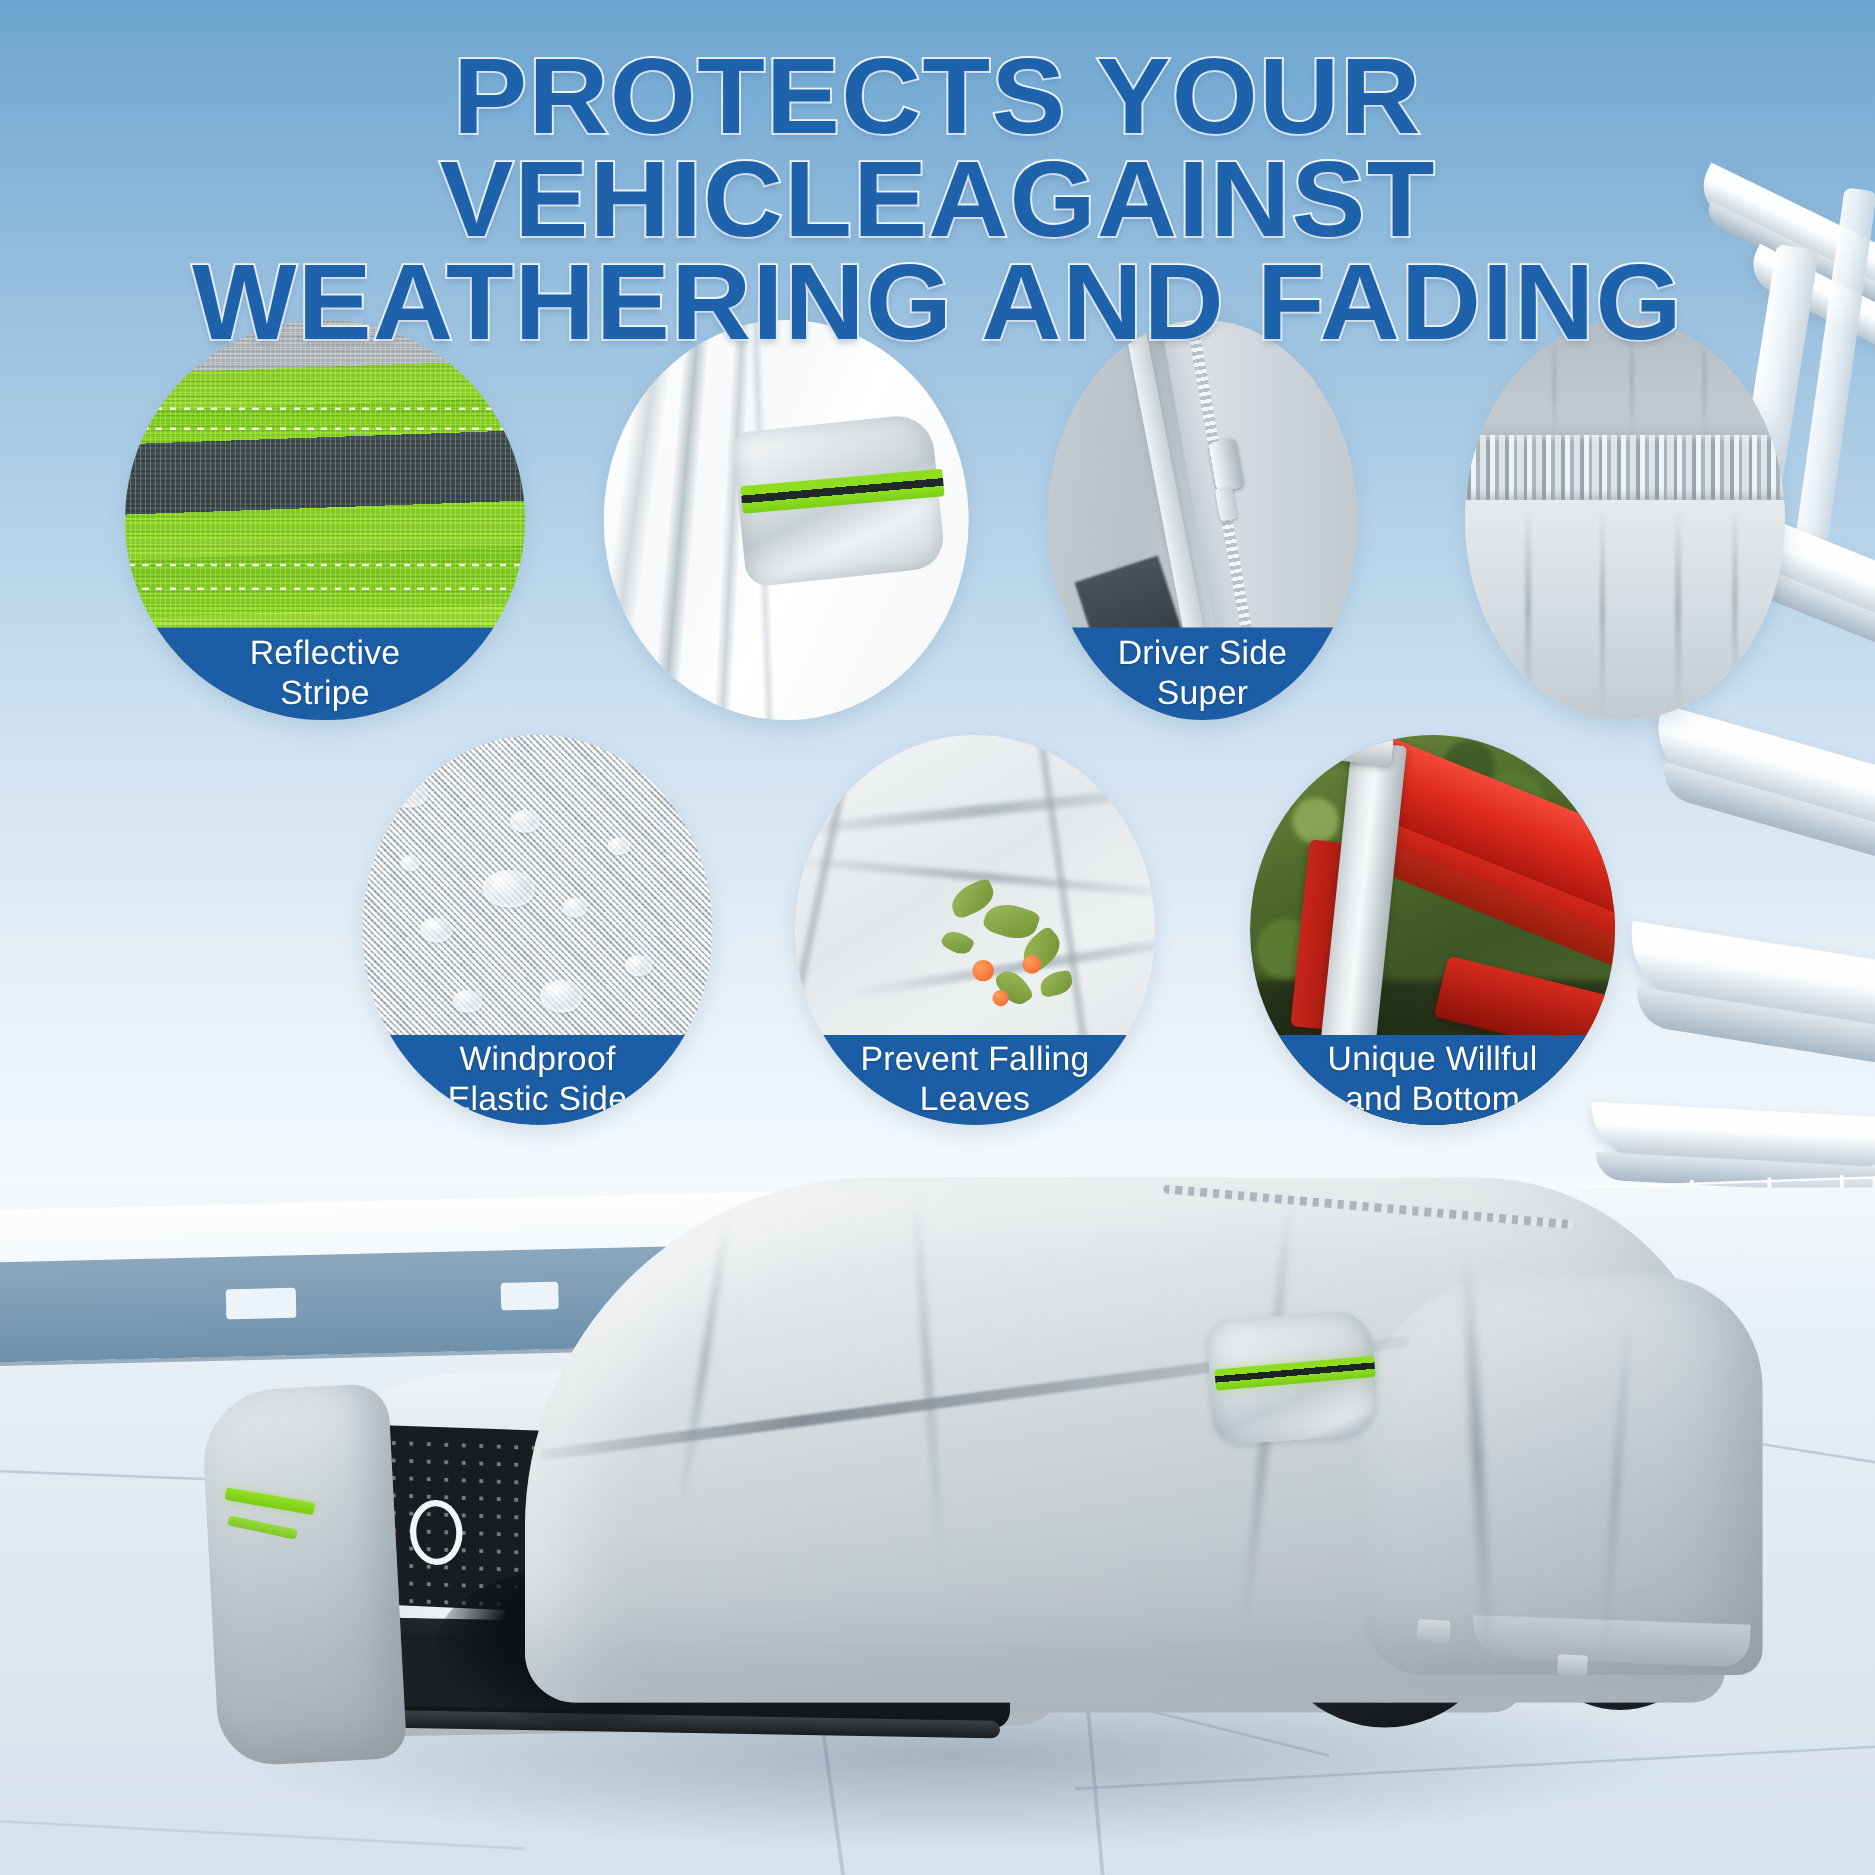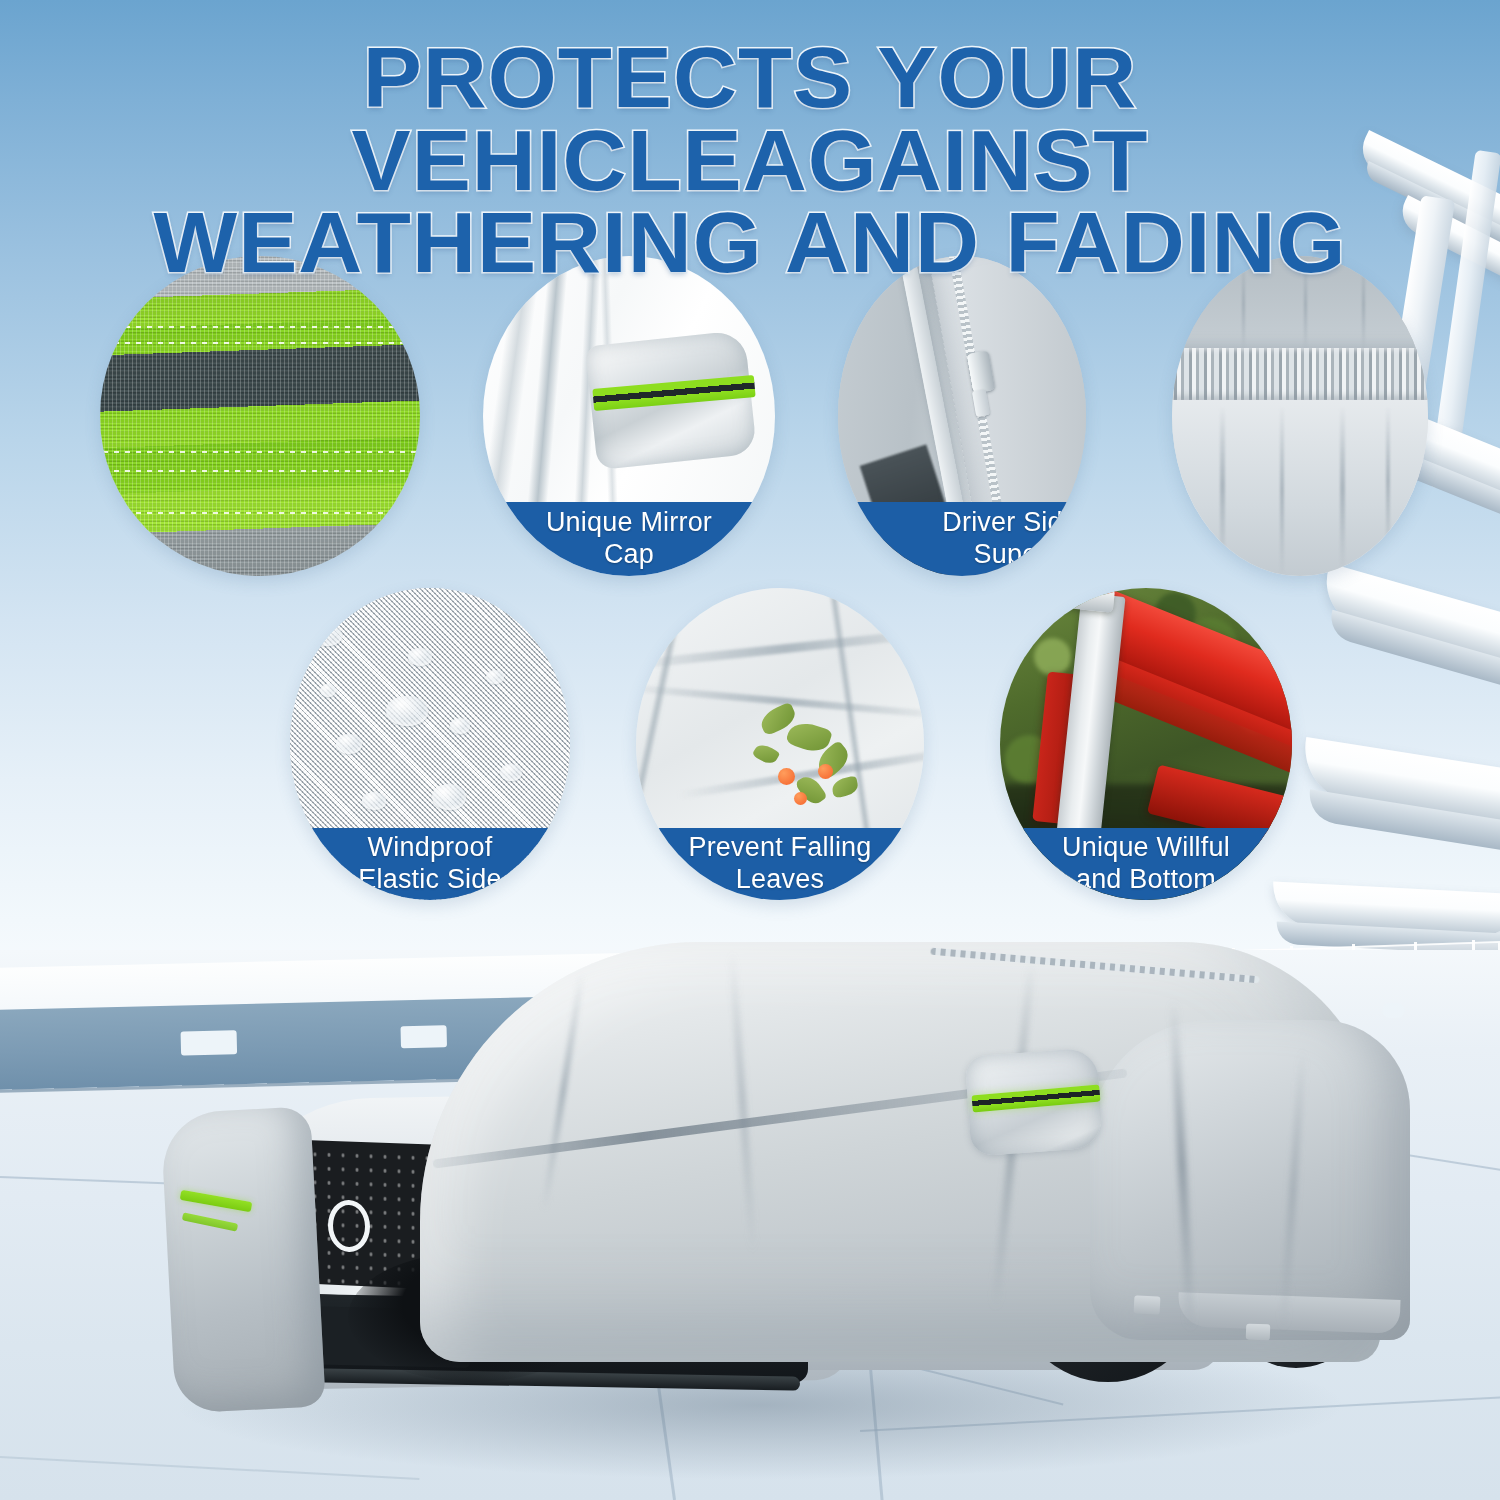--- a/index.html
+++ b/index.html
@@ -511,51 +511,51 @@
 
 <div class="feat" style="left:100px; top:256px; width:320px; height:320px;">
   <div class="photo ph-reflect">
     <div class="weave"></div>
     <div class="stitch" style="top:22%;"></div>
     <div class="stitch" style="top:27%;"></div>
     <div class="stitch" style="top:61%;"></div>
     <div class="stitch" style="top:67%;"></div>
     <div class="stitch" style="top:80%;"></div>
   </div>
+  <div class="cap" style="height:74px;">
+    <span>
+      <span>Reflective</span><br>
+      <span>Stripe</span>
+    </span>
+  </div>
 </div>
 
 <div class="feat" style="left:483px; top:256px; width:292px; height:320px;">
   <div class="photo ph-mirror">
     <div class="fold" style="left:52px; top:-10px; width:20px; height:340px; transform:rotate(5deg);"></div>
     <div class="fold" style="left:96px; top:-10px; width:14px; height:340px; transform:rotate(3deg); opacity:.7;"></div>
     <div class="fold" style="left:122px; top:0; width:10px; height:330px; transform:rotate(-2deg); opacity:.5;"></div>
     <div class="pocket" style="left:108px; top:82px; width:160px; height:124px; transform:rotate(-6deg);"></div>
     <div class="gstripe" style="left:110px; top:126px; width:162px; height:22px; transform:rotate(-5deg);"></div>
     <div class="fold" style="left:8px; top:30px; width:26px; height:300px; transform:rotate(8deg); opacity:.6;"></div>
-  </div>
-  <div class="cap" style="height:74px;">
-    <span>
-      <span>Unique Mirror</span><br>
-      <span>Cap</span>
-    </span>
   </div>
 </div>
 
 <div class="feat" style="left:838px; top:256px; width:248px; height:320px;">
   <div class="photo ph-zip">
     <div class="panel" style="left:-40px; top:-20px; width:170px; height:360px; transform:rotate(-14deg);"></div>
     <div class="panel" style="left:120px; top:-30px; width:200px; height:380px; transform:rotate(-10deg);
          background:linear-gradient(100deg,#e0e5e9,#c5ccd1 55%,#aeb7bd);"></div>
     <div class="dark" style="left:40px; top:196px; width:70px; height:130px; transform:rotate(-18deg);"></div>
     <div class="tape" style="left:92px; top:-20px; height:360px; transform:rotate(-11deg);"></div>
     <div class="teeth" style="left:140px; top:-10px; height:350px; transform:rotate(-10deg);"></div>
     <div class="slider" style="left:132px; top:96px; transform:rotate(-10deg);"></div>
     <div class="pull" style="left:136px; top:134px; transform:rotate(-10deg);"></div>
   </div>
-  <div class="cap" style="height:74px;justify-content:flex-end;">
+  <div class="cap" style="height:74px;">
     <span>
       <span>Driver Side</span><br>
       <span>Super</span>
     </span>
   </div>
 </div>
 
 <div class="feat" style="left:1172px; top:256px; width:256px; height:320px;">
   <div class="photo ph-elastic">
     <div class="top" style="height:96px;"></div>

